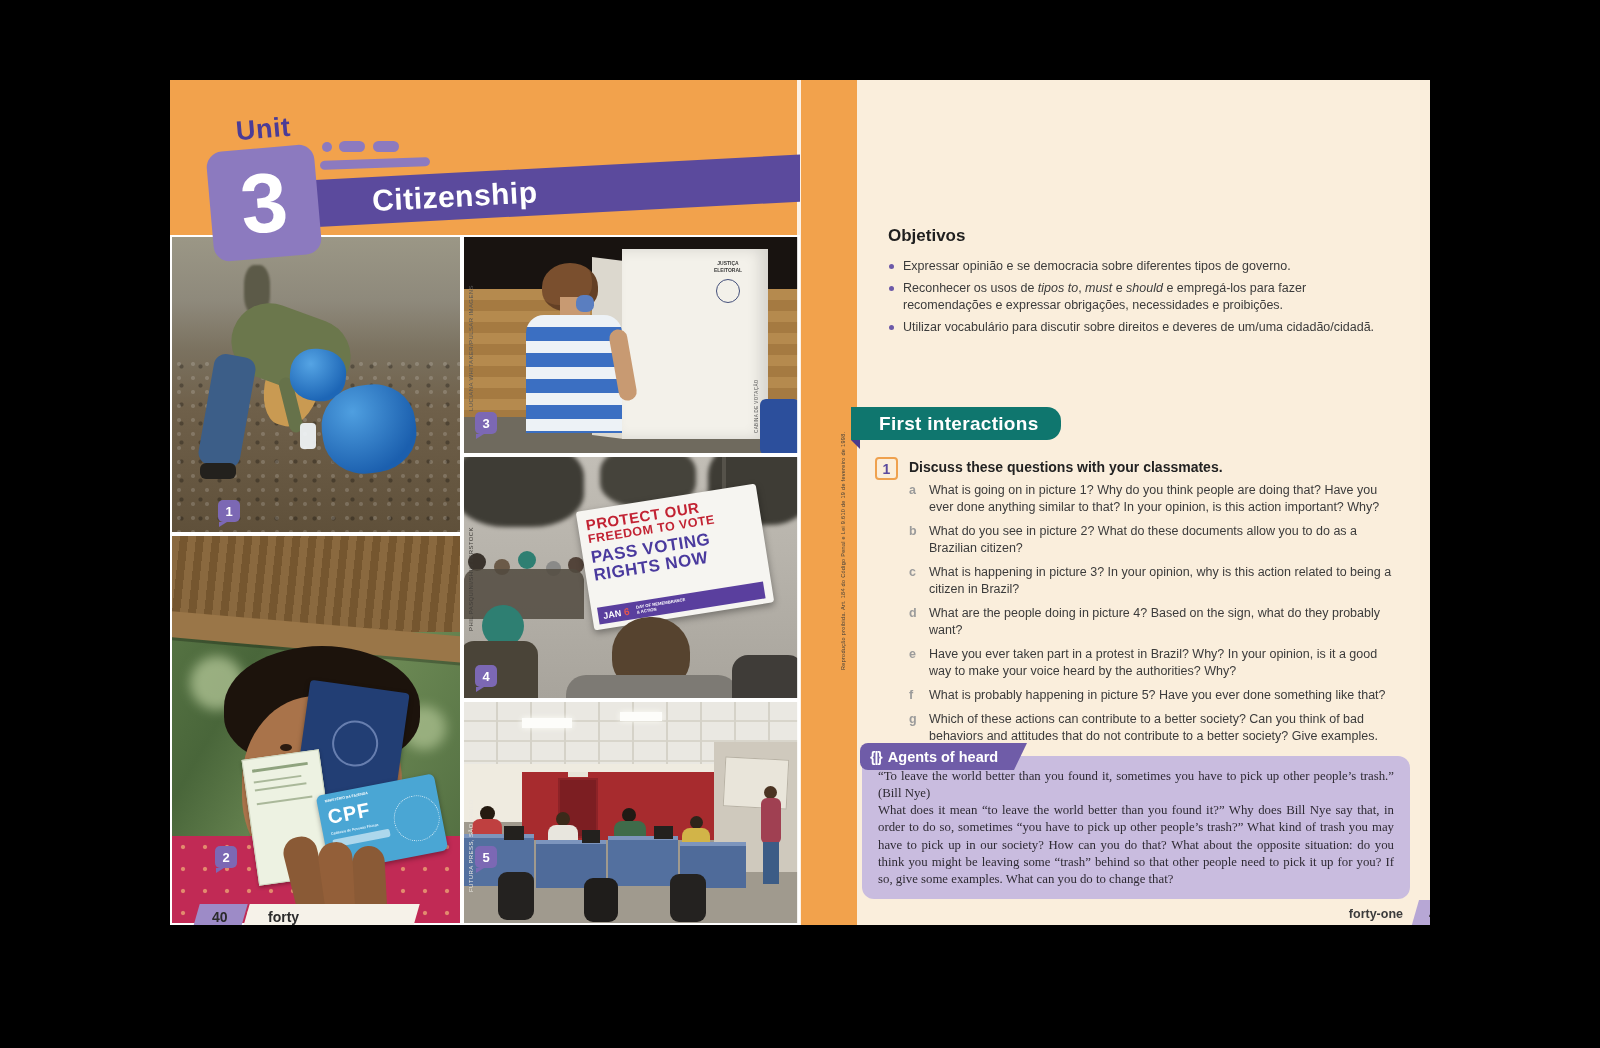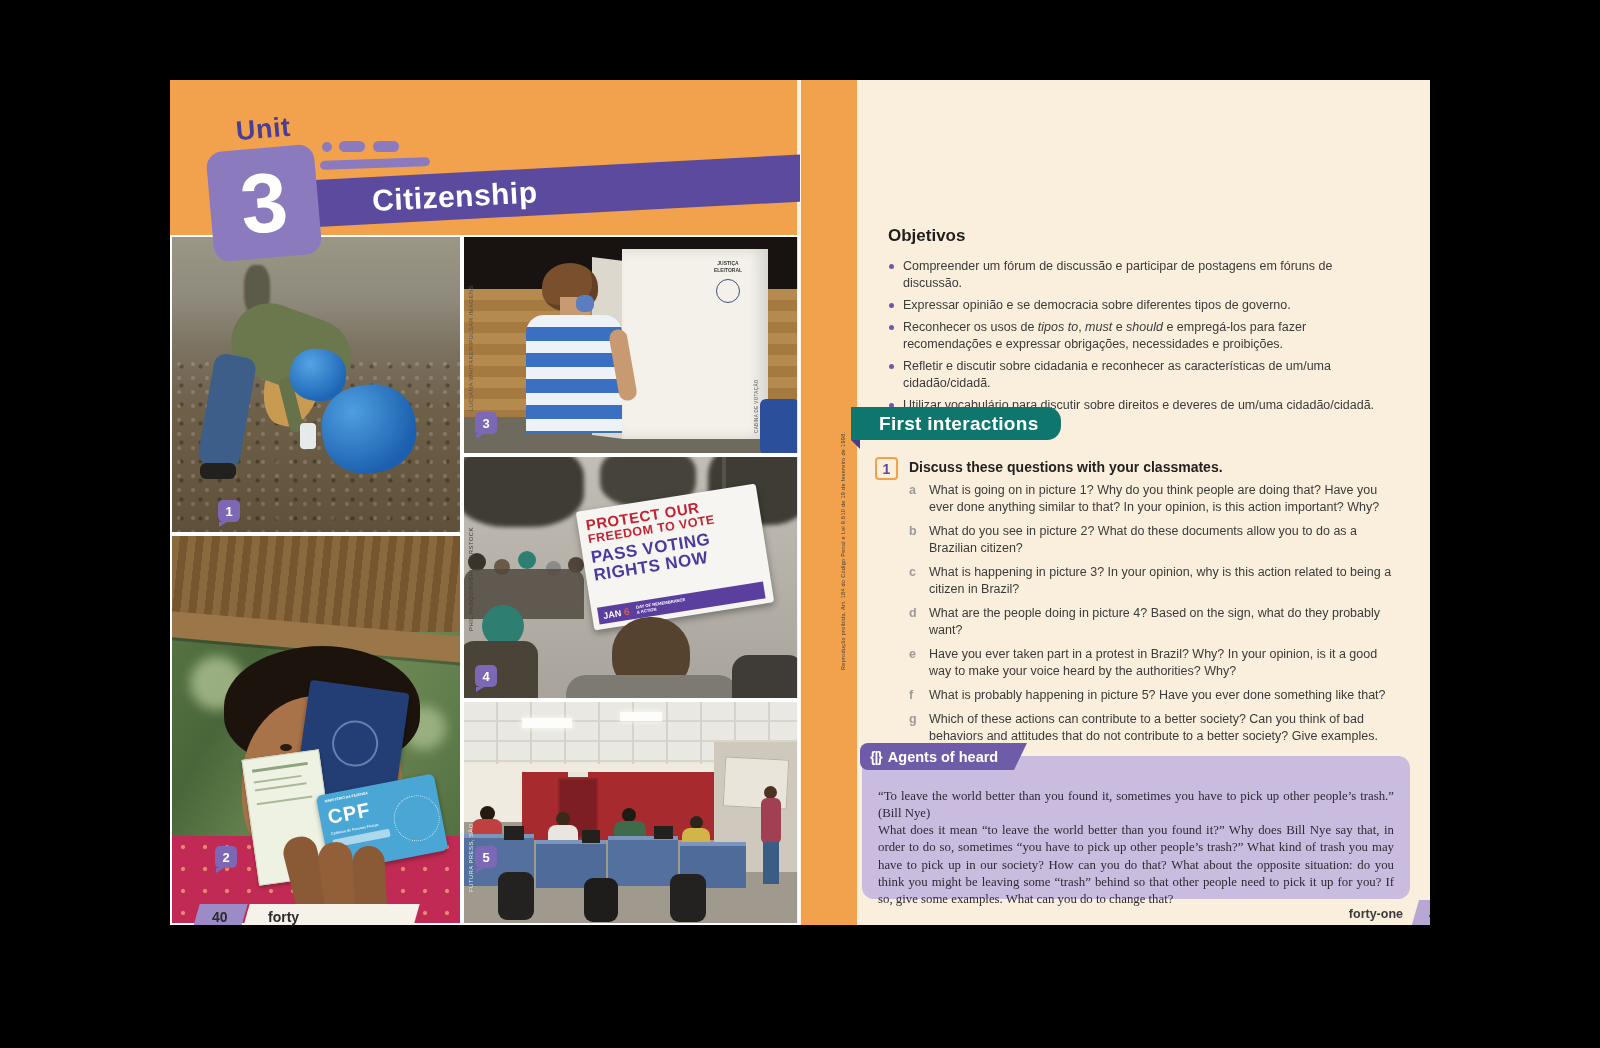--- a/index.html
+++ b/index.html
@@ -64,21 +64,21 @@
   .q-row{display:flex;gap:7px;margin-bottom:7px;}
   .q-letter{flex:none;width:13px;font-weight:bold;font-size:12.5px;color:#9b9b9b;line-height:1.36;}
   .q-text{font-size:12.5px;color:#3b3b3b;line-height:1.36;}
   .agents-title{position:absolute;left:3px;top:663px;height:27px;background:#6F5CA8;border-radius:8px 0 0 8px;
                 display:flex;align-items:center;gap:6px;padding:0 16px 0 10px;z-index:3;}
   .agents-title::after{content:"";position:absolute;right:-13px;top:0;width:0;height:0;
                 border-left:13px solid #6F5CA8;border-bottom:27px solid transparent;}
   .braces-icon{color:#fff;font-size:14px;font-weight:bold;letter-spacing:-1px;}
   .agents-title > .t{color:#fff;font-weight:bold;font-size:14.5px;}
   .agents-box{position:absolute;left:5px;top:676px;width:548px;height:143px;background:#C9BCDF;
-              border-radius:12px;box-sizing:border-box;padding:32px 16px 10px;z-index:2;
+              border-radius:12px;box-sizing:border-box;padding:12px 16px 10px;z-index:2;
               font-family:"Liberation Serif",serif;font-size:12.8px;line-height:1.34;color:#2e2a33;
               text-align:justify;}
   .pr-footer{position:absolute;right:18px;top:820px;display:flex;align-items:center;gap:12px;}
   .pr-word{font-size:12.5px;font-weight:bold;color:#3b3b3b;}
   .pr-num{width:44px;height:28px;background:#B7A7D5;transform:skewX(-16deg);display:flex;
           align-items:center;justify-content:center;}
   .pr-num > span{transform:skewX(16deg);font-weight:bold;font-size:14px;color:#2b2b2b;}
 
   
   .tiny{font-size:5px;line-height:1.15;font-weight:bold;}
@@ -266,24 +266,22 @@
   </div>
 
   <div class="page page-right">
     <div class="orange-strip"></div>
     <div class="copyright">Reprodução proibida. Art. 184 do Código Penal e Lei 9.610 de 19 de fevereiro de 1998.</div>
 
     <div class="rp-content">
 
       <div class="obj-title">Objetivos</div>
       <ul class="obj-list">
-        <li>Compreender um fórum de discussão e participar de postagens em fóruns de discussão.</li>
         <li>Expressar opinião e se democracia sobre diferentes tipos de governo.</li>
         <li><span>Reconhecer os usos de </span><i>tipos to</i><span>, </span><i>must</i><span> e </span><i>should</i><span> e empregá-los para fazer recomendações e expressar obrigações, necessidades e proibições.</span></li>
-        <li>Refletir e discutir sobre cidadania e reconhecer as características de um/uma cidadão/cidadã.</li>
         <li>Utilizar vocabulário para discutir sobre direitos e deveres de um/uma cidadão/cidadã.</li>
       </ul>
 
       <div class="fi-banner">
         <span>First interactions</span>
         <div class="fi-fold"></div>
       </div>
 
       <div class="ex-badge">
           <span>1</span>

